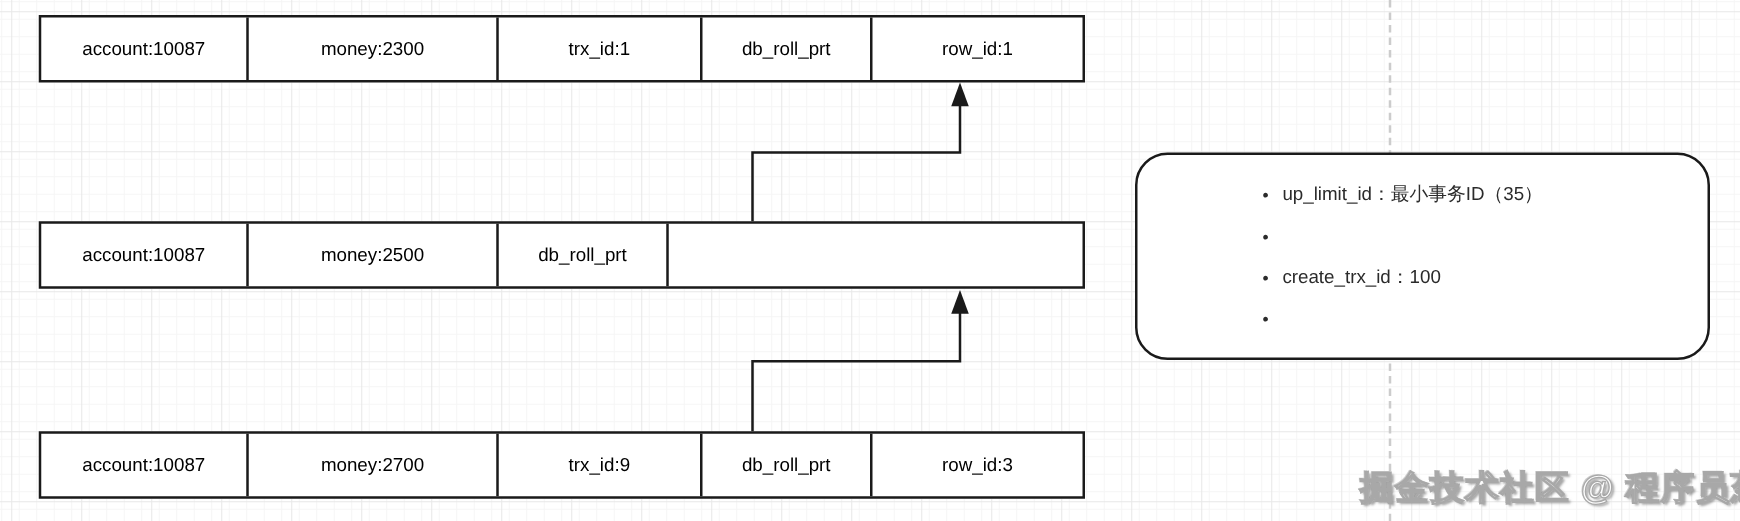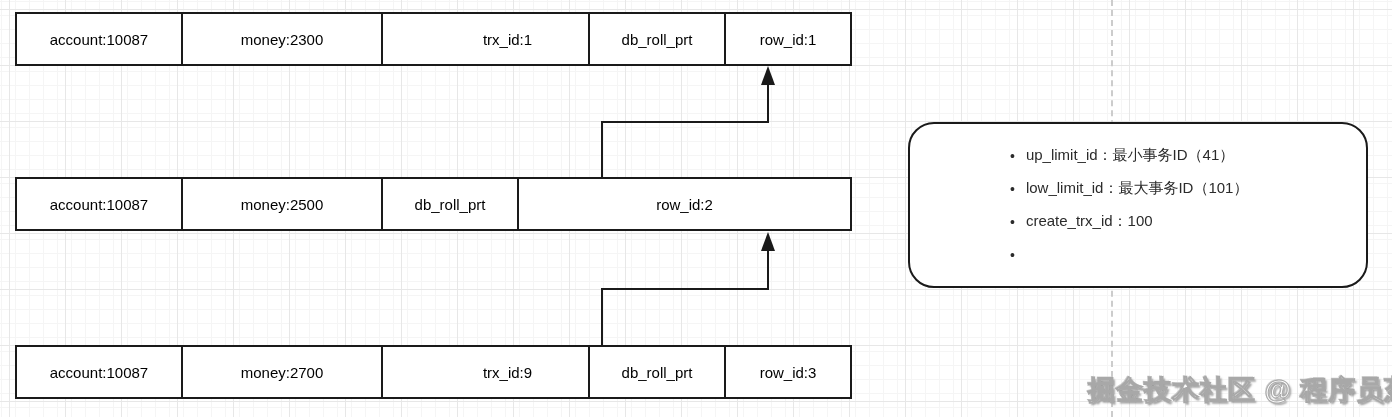--- a/index.html
+++ b/index.html
@@ -19,21 +19,21 @@
   }
 
   .dashed-divider {
     position: absolute;
     left: 1111px; top: 0; height: 417px; width: 0;
     border-left: 2px dashed #cccccc;
   }
 
   .record-row {
     position: absolute;
-    left: 15px;
+    left: 31px;
     width: 837px;
     height: 54px;
     display: flex;
     background: #ffffff;
     border: 2px solid #1a1a1a;
   }
   .record-row.r1 { top: 12px; }
   .record-row.r2 { top: 177px; }
   .record-row.r3 { top: 345px; }
 
@@ -41,21 +41,21 @@
     display: flex;
     align-items: center;
     justify-content: center;
     font-size: 15px;
     color: #000000;
     border-right: 2px solid #1a1a1a;
     white-space: nowrap;
   }
   .record-cell.c1 { width: 166px; }
   .record-cell.c2 { width: 200px; }
-  .record-cell.c3 { width: 163px; margin-left: 44px; }
+  .record-cell.c3 { width: 163px; }
   .record-cell.c4 { width: 136px; }
   .record-cell.c5 { flex: 1; border-right: none; }
 
   svg.arrow-layer {
     position: absolute;
     left: 0; top: 0; width: 1392px; height: 417px;
     pointer-events: none;
   }
 
   .readview-box {
@@ -107,21 +107,20 @@
   <div class="record-cell c2">money:2300</div>
   <div class="record-cell c3">trx_id:1</div>
   <div class="record-cell c4">db_roll_prt</div>
   <div class="record-cell c5">row_id:1</div>
 </div>
 
 <div class="record-row r2">
   <div class="record-cell c1">account:10087</div>
   <div class="record-cell c2">money:2500</div>
   <div class="record-cell c4">db_roll_prt</div>
-  <div class="record-cell c5">row_id:2</div>
 </div>
 
 <div class="record-row r3">
   <div class="record-cell c1">account:10087</div>
   <div class="record-cell c2">money:2700</div>
   <div class="record-cell c3">trx_id:9</div>
   <div class="record-cell c4">db_roll_prt</div>
   <div class="record-cell c5">row_id:3</div>
 </div>
 
@@ -133,25 +132,24 @@
   <g stroke="#1a1a1a" stroke-width="2" fill="none">
     <path d="M602,345 L602,289 L768,289 L768,250"></path>
     <polygon points="768,232 761,251 775,251" fill="#1a1a1a" stroke="none"></polygon>
   </g>
 </svg>
 
 <div class="readview-box">
   <ul class="readview-list">
     <li class="readview-item">
       <span class="bullet">•</span>
-      <span>up_limit_id：最小事务ID（41）</span>
+      <span>up_limit_id：最小事务ID（35）</span>
     </li>
     <li class="readview-item">
       <span class="bullet">•</span>
-      <span>low_limit_id：最大事务ID（101）</span>
     </li>
     <li class="readview-item">
       <span class="bullet">•</span>
       <span>create_trx_id：100</span>
     </li>
     <li class="readview-item">
       <span class="bullet">•</span>
     </li>
   </ul>
 </div>

